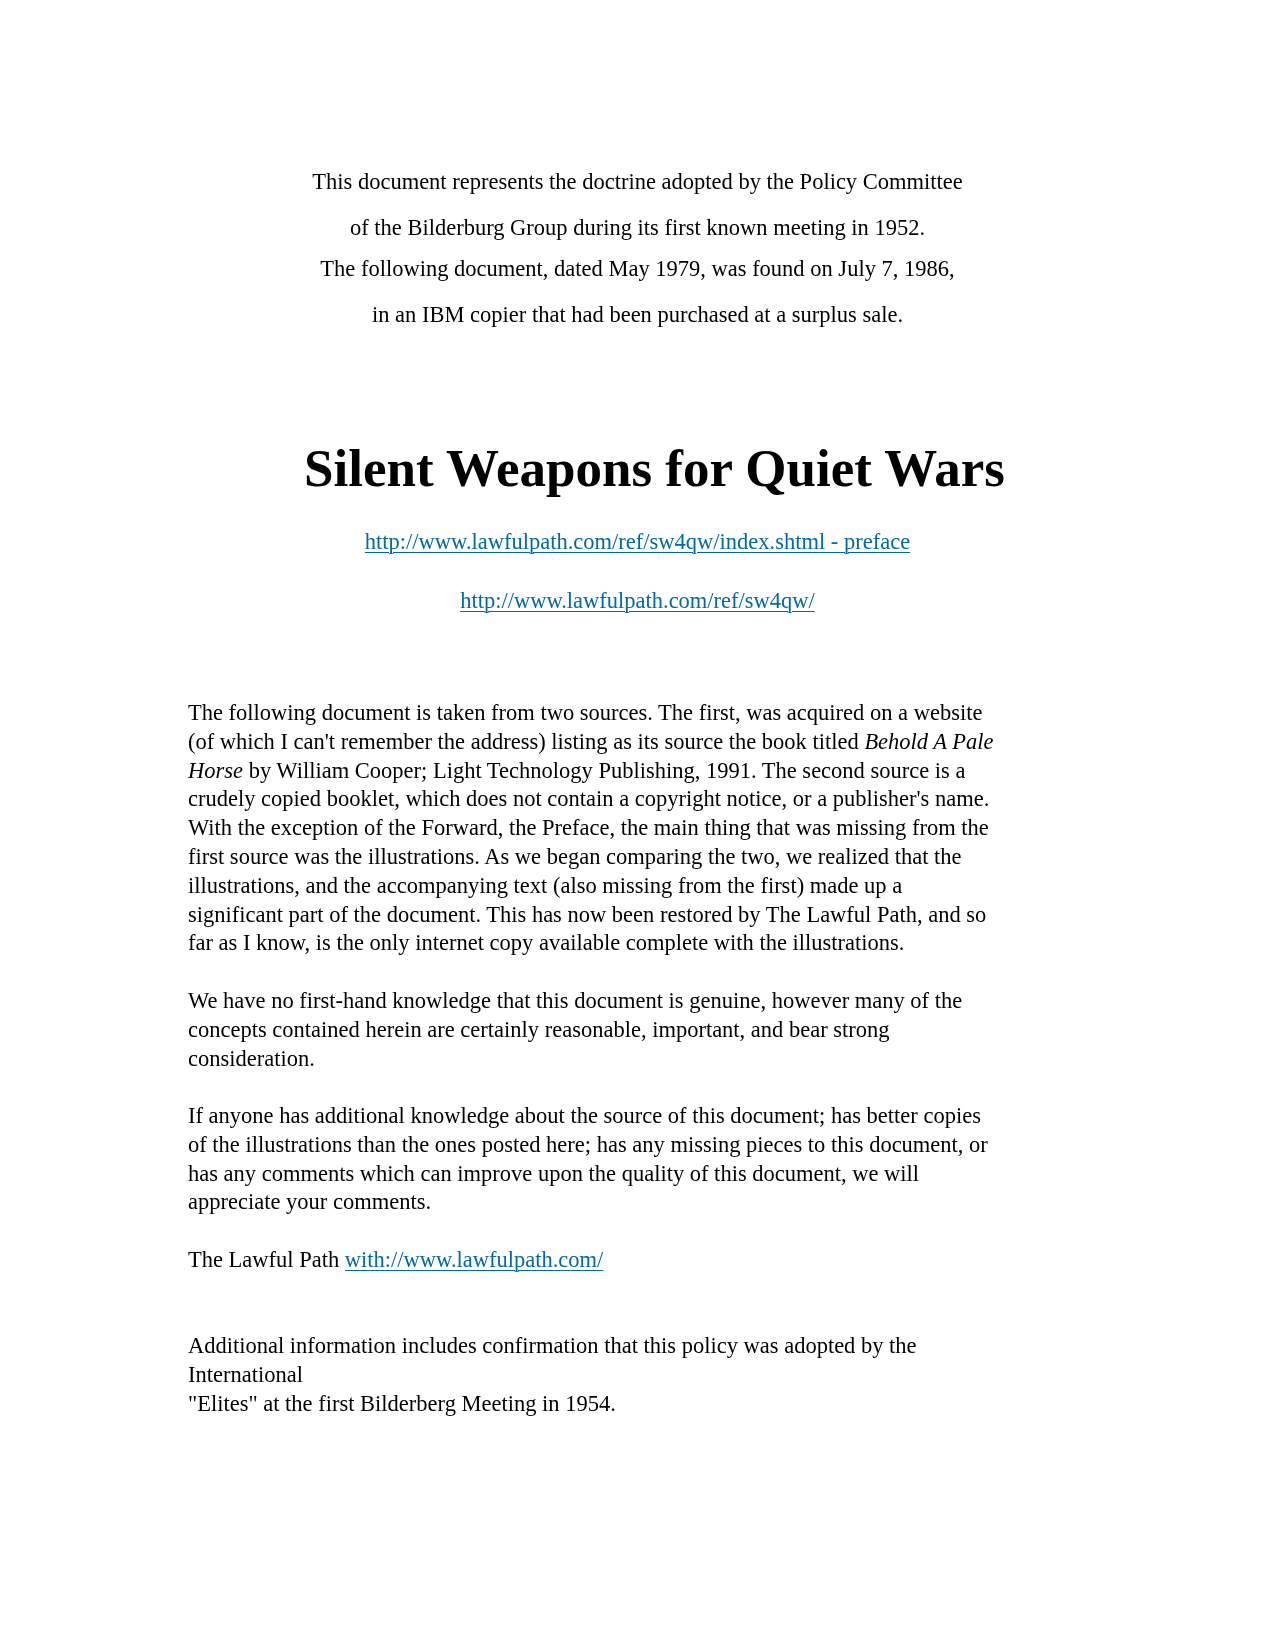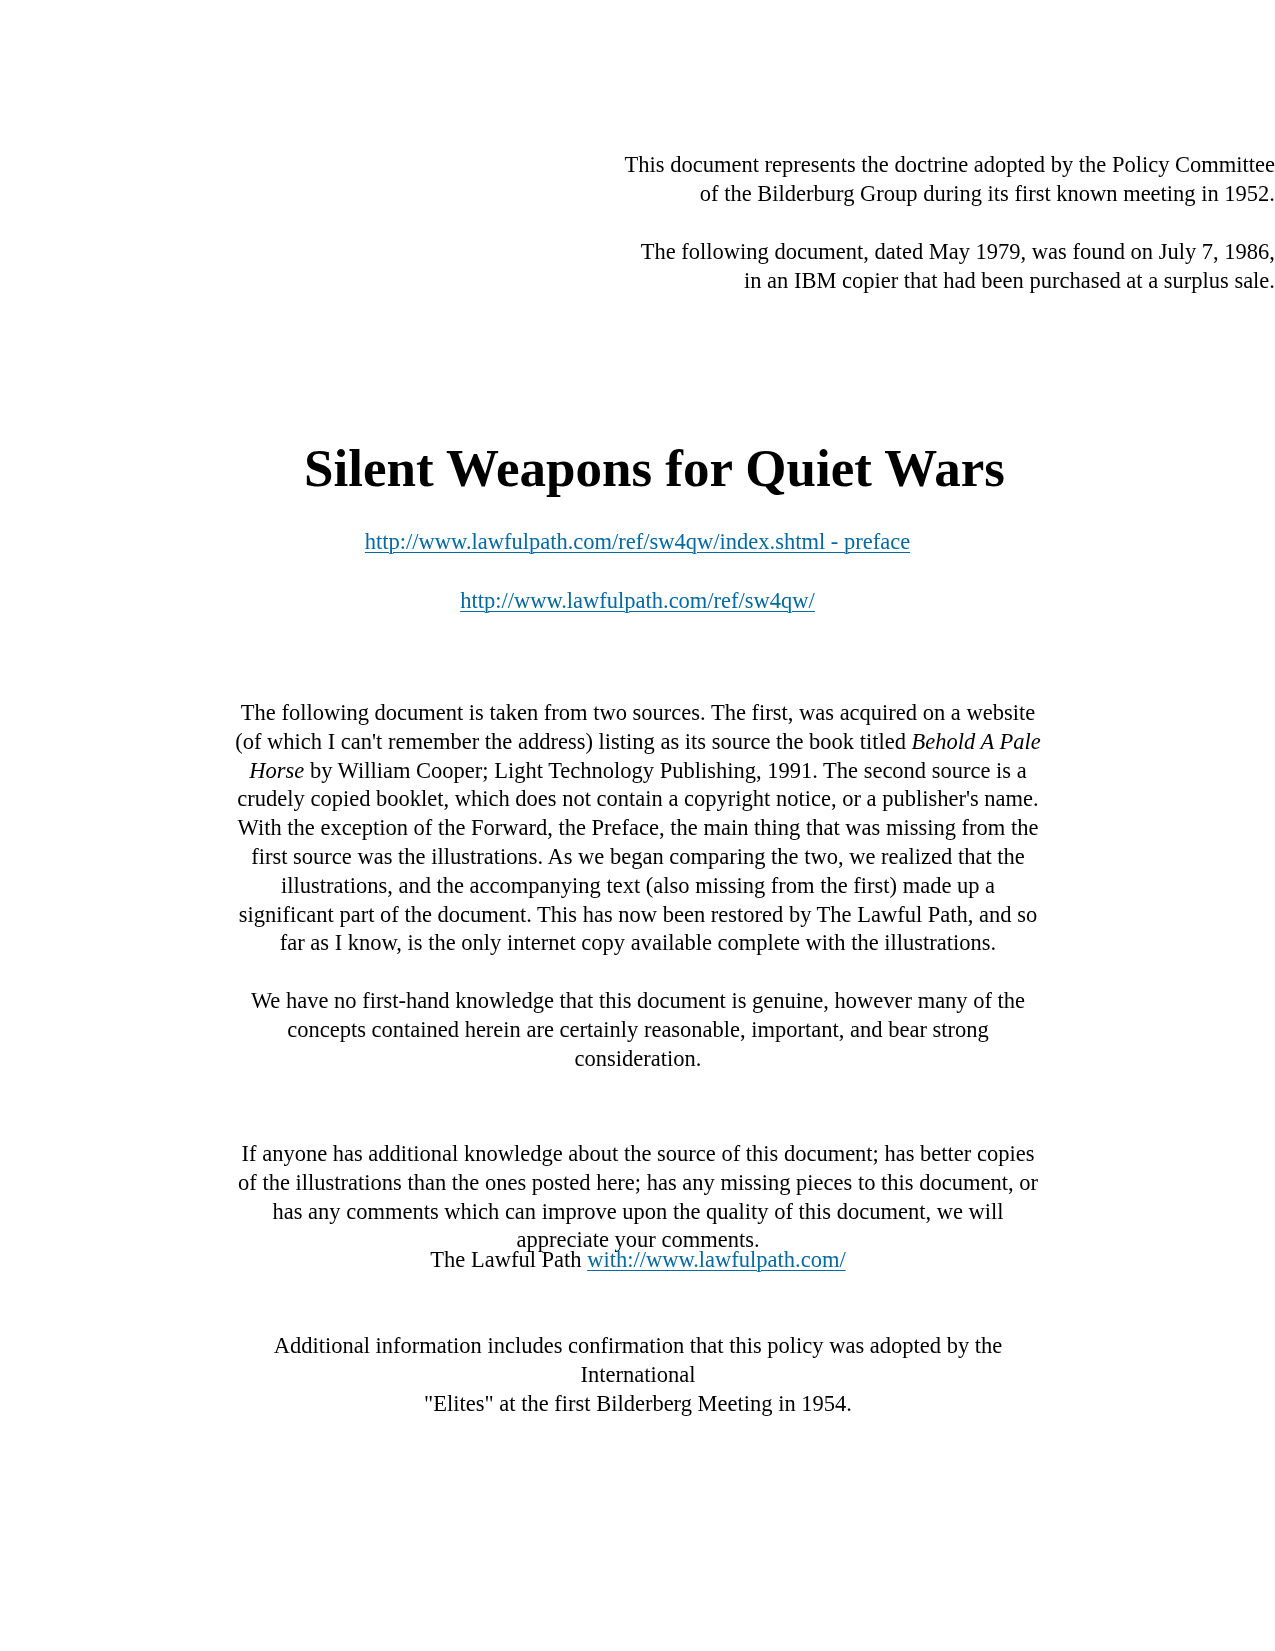--- a/index.html
+++ b/index.html
@@ -23,21 +23,21 @@
       height: 1651px;
     }
     .intro {
       position: absolute;
       left: 0;
       width: 1275px;
       text-align: center;
       font-size: 22.5px;
       line-height: 28.8px;
     }
-    .intro p { margin: 0; text-align: right; }
+    .intro p { margin: 17px; }
     .intro-1 { top: 151px; }
     .intro-2 { top: 238px; }
 
     .title {
       position: absolute;
       left: 0;
       top: 436px;
       width: 1275px;
       margin: 0;
       text-align: center;
@@ -66,24 +66,24 @@
 
     .body-block {
       position: absolute;
       left: 188px;
       width: 900px;
       font-size: 22.5px;
       line-height: 28.8px;
     }
     .para-1 { top: 699px; }
     .para-2 { top: 987px; }
-    .para-3 { top: 1140px; }
+    .para-3 { top: 1102px; }
     .para-4 { top: 1246px; }
     .para-5 { top: 1332px; }
-    .line { display: block; white-space: nowrap; text-align: center; }
+    .line { display: block; white-space: nowrap; }
     em { }
   </style>
 </head>
 <body>
 
 <div class="page">
 
   <div class="intro intro-1">
     <p>This document represents the doctrine adopted by the Policy Committee</p>
     <p>of the Bilderburg Group during its first known meeting in 1952.</p>

